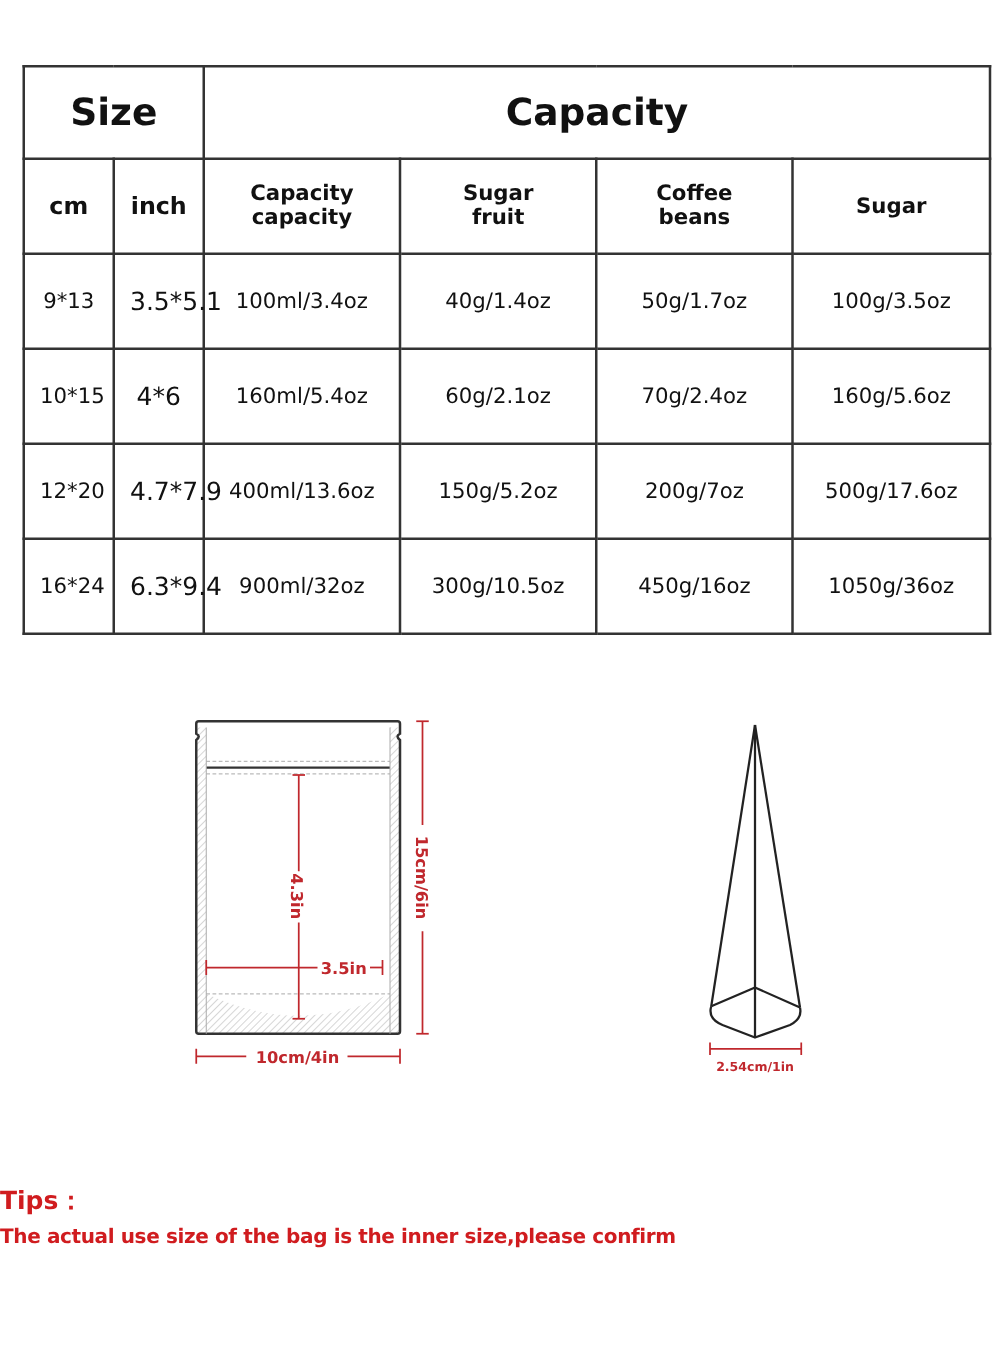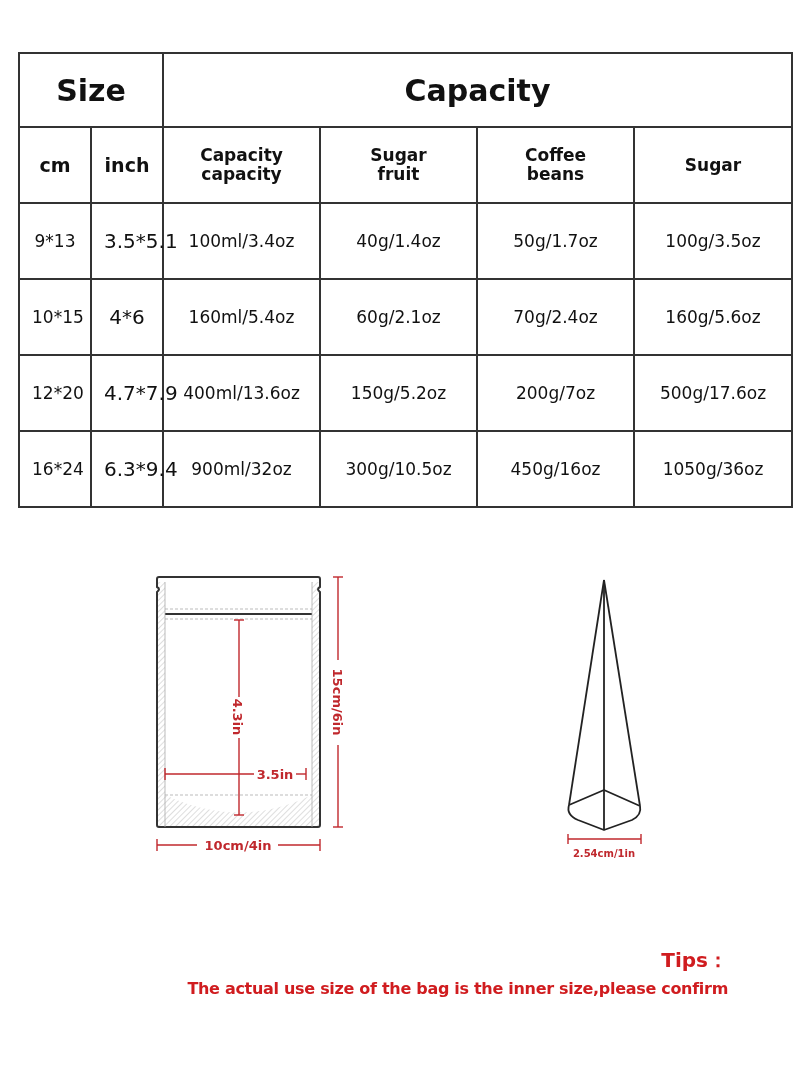--- a/index.html
+++ b/index.html
@@ -9,21 +9,21 @@
   table { border-collapse:collapse; width:773px; table-layout:fixed; }
   td, th { border:2px solid #333; text-align:center; vertical-align:middle; padding:12px; }
   th { font-weight:bold; }
   .h-size { font-size:30px; height:48px; }
   .h-cap  { font-size:30px; height:48px; }
   .h2 th { height:50px; font-size:17px; line-height:19px;border-radius:25px; }
   .h2 th.big { font-size:19px; }
   tbody td { height:50px; font-size:17px; }
   tbody td.inch { font-size:20px; }
   .diagram { position:absolute; left:0; top:0; width:800px; height:1091px; pointer-events:none; }
-  .tips { position:absolute; left:0; top:946px; width:728px; text-align:right; color:#d01c1f;
+  .tips { position:absolute; left:0; top:946px; width:728px; text-align:left; color:#d01c1f;
           font-weight:bold; font-family:"DejaVu Sans", sans-serif; }
   .tips .title { font-size:20px; line-height:28px; }
   .tips .body { font-size:16px; line-height:30px; letter-spacing:-0.3px; }
 </style>
 </head>
 <body>
 
 <div class="table-wrap">
   <table>
     <colgroup>

